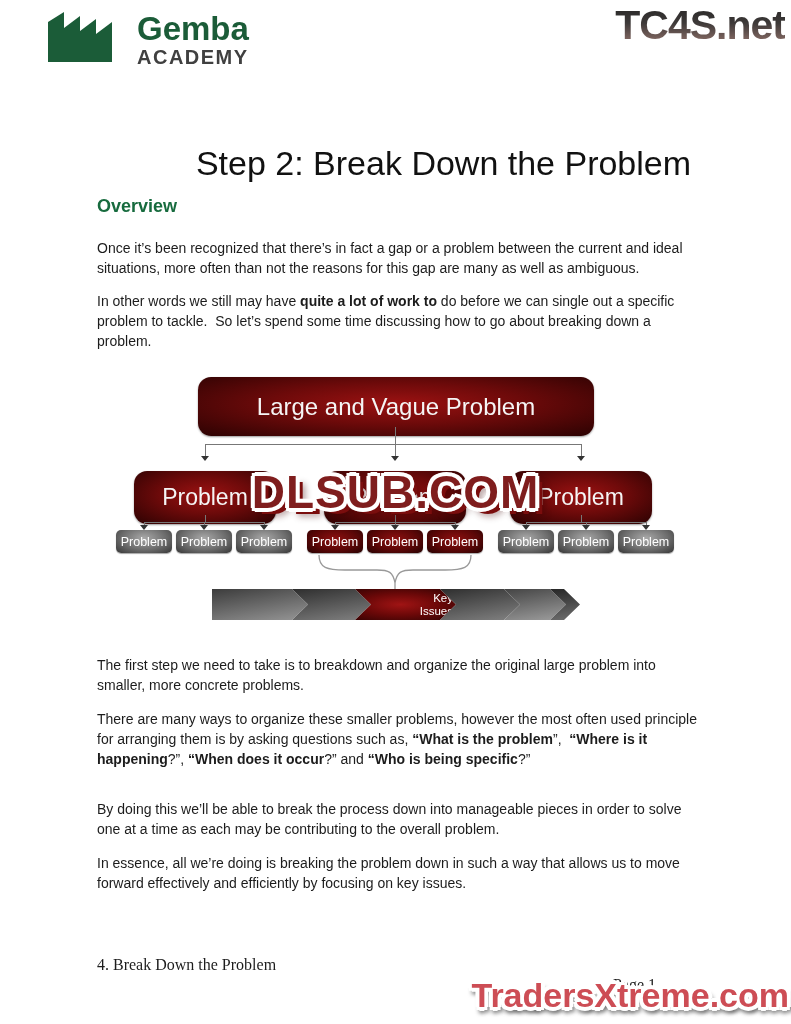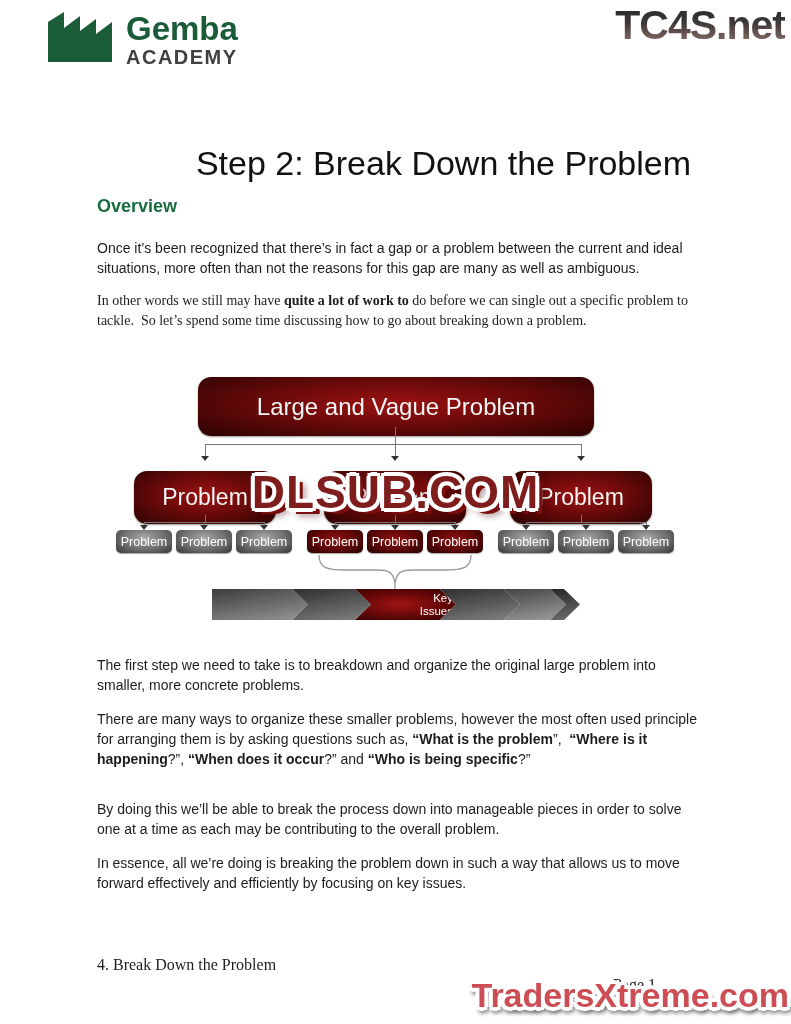--- a/index.html
+++ b/index.html
@@ -1,38 +1,38 @@
 <!DOCTYPE html>
 <html><head>
 <meta charset="utf-8">
 <style>
   html,body{margin:0;padding:0;}
   body{
     width:791px;height:1024px;position:relative;background:#ffffff;
     font-family:"Liberation Sans",sans-serif;overflow:hidden;
   }
   
-  .logo{position:absolute;top:8px;left:46px;display:flex;align-items:flex-start;gap:6px;}
+  .logo{position:absolute;top:8px;left:46px;display:flex;align-items:flex-start;gap:17px;}
   .logo svg{display:block;}
   .logo-text{display:flex;flex-direction:column;line-height:1;margin-top:4px;}
   .brand{font-size:33px;font-weight:bold;color:#1b5c38;letter-spacing:0px;}
   .brand-sub{font-size:20px;font-weight:bold;color:#404040;letter-spacing:1.5px;margin-top:2px;}
   .wm-top{
     position:absolute;top:2px;right:6px;
     font-size:41px;font-weight:bold;letter-spacing:-1px;
     background:linear-gradient(180deg,#222222 0%,#3e3a39 45%,#866a64 85%,#9b827b 100%);
     -webkit-background-clip:text;background-clip:text;color:transparent;
   }
   
   .title{position:absolute;top:144px;left:0;width:100%;text-align:center;
     font-size:34px;font-weight:400;color:#111;padding-left:48px;}
   .overview{position:absolute;top:196px;left:97px;font-size:18px;font-weight:bold;color:#176b3e;}
   
   .para{position:absolute;left:97px;width:610px;font-size:14px;line-height:20px;color:#1c1c1c;}
-  .p1{top:238px;} .p2{top:291px;font-family:Liberation Serif, serif;} .p3{top:655px;} .p4{top:709px;} .p5{top:799px;} .p6{top:853px;}
+  .p1{top:238px;} .p2{top:291px;} .p3{top:655px;} .p4{top:709px;} .p5{top:799px;} .p6{top:853px;}
   
   .diagram{position:absolute;top:365px;left:0;width:791px;height:290px;}
   .box-red{
     background:radial-gradient(ellipse at 50% 45%, #9c1212 0%, #6d0a0a 45%, #2b0202 100%);
     color:#f5f5f5;border-radius:13px;display:flex;align-items:center;justify-content:center;
     box-shadow:0 1px 2px rgba(0,0,0,.4);
     margin-top:9px;
   }
   .top-box{position:absolute;left:198px;top:3px;width:396px;height:59px;font-size:24px;}
   .mid-box{position:absolute;top:97px;width:142px;height:53px;font-size:23px;}

